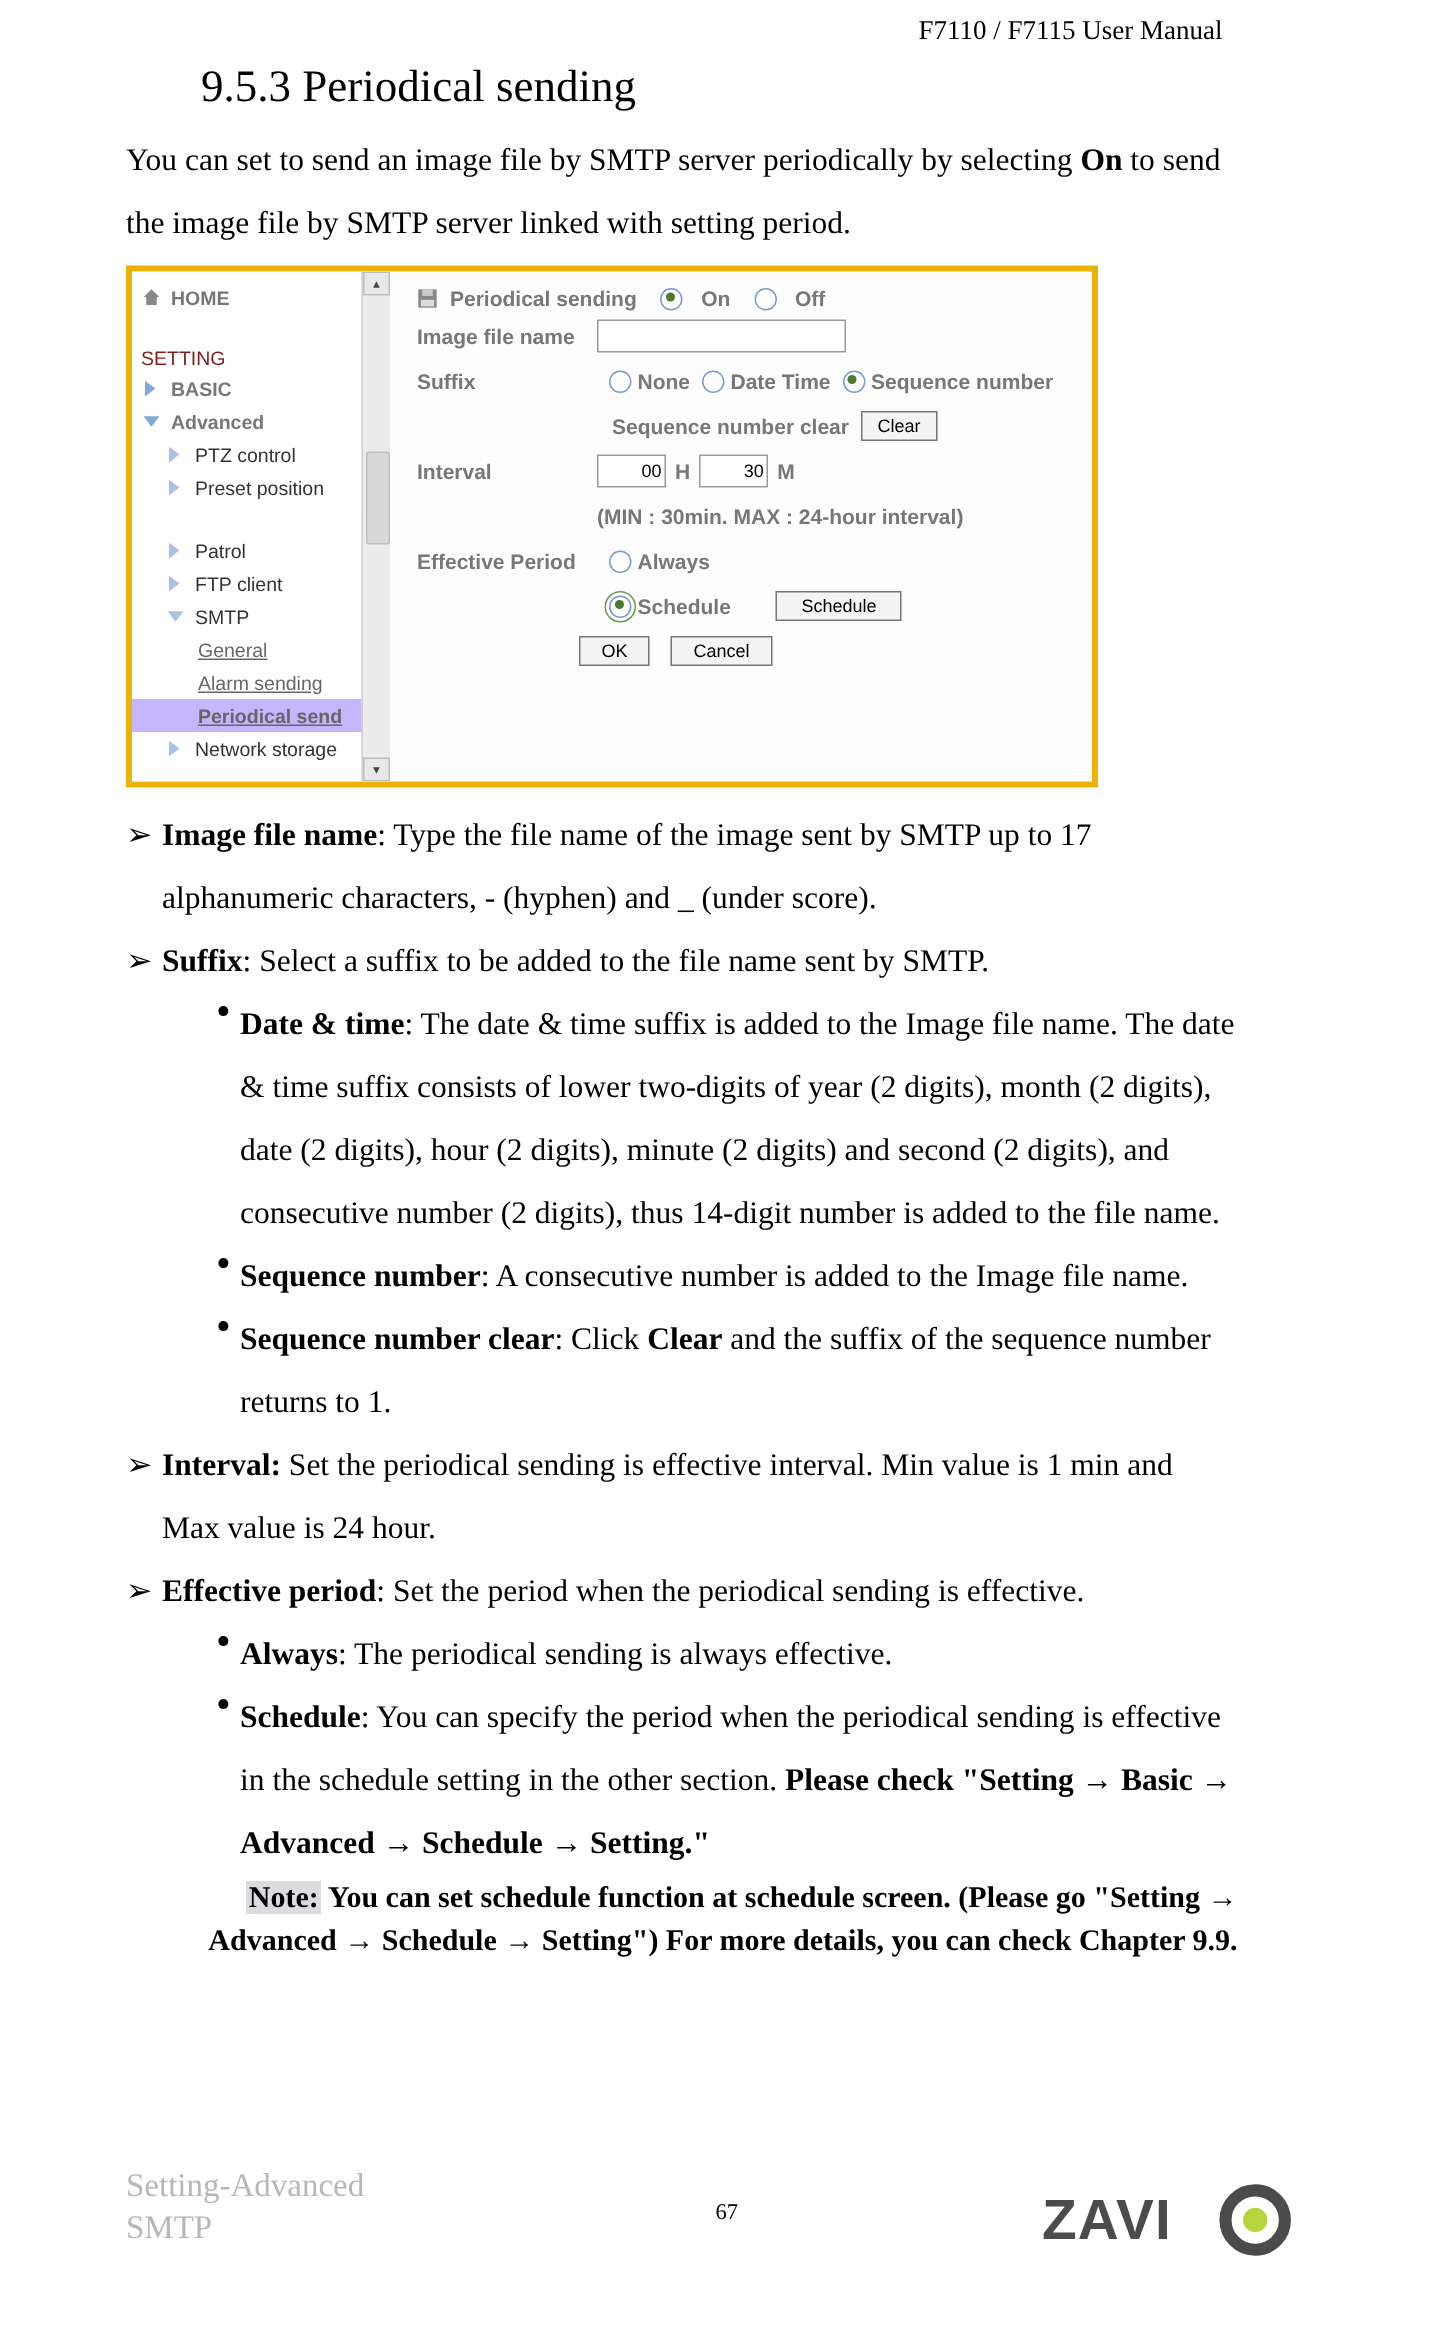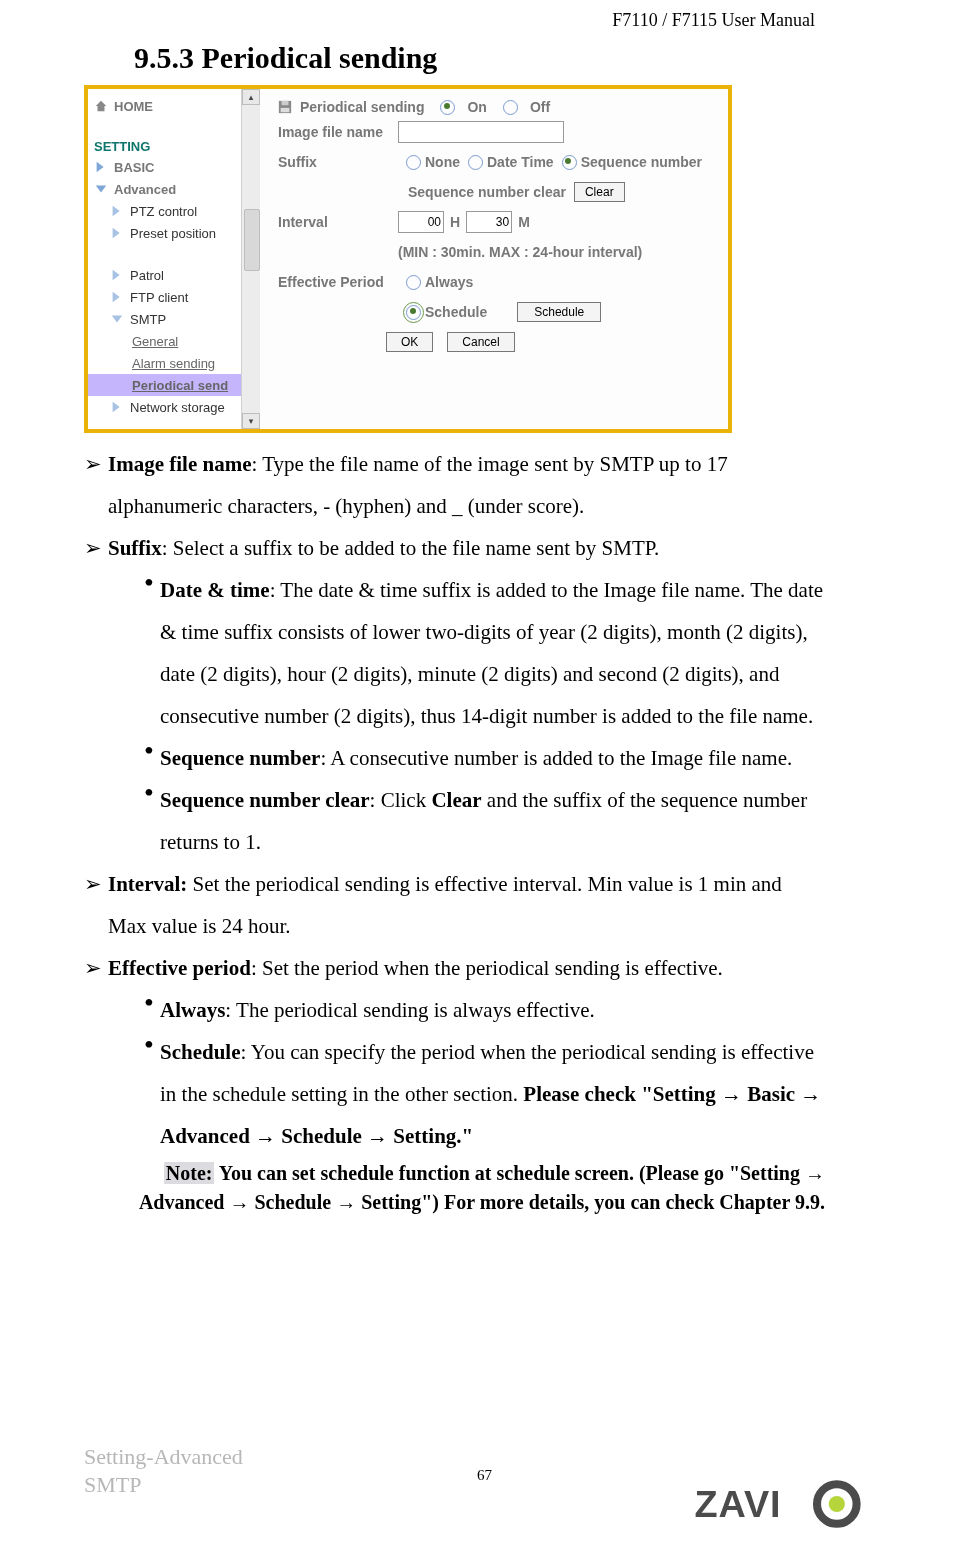--- a/index.html
+++ b/index.html
@@ -1,27 +1,27 @@
 <!DOCTYPE html>
 <html><head>
 <meta charset="utf-8">
 <style>
   html,body{margin:0;padding:0;background:#fff;color:#000;font-family:"Times New Roman",Times,serif;}
   .page{width:801px;min-height:1554px;margin:0 auto;position:relative;padding:10px 60px 0 0;box-sizing:border-box;}
   .hdr{font-size:18px;text-align:right;padding-right:10px;}
-  .section-title{font-size:30px;font-weight:bold;margin:10px 0 10px 50px;}
+  .section-title{font-size:30px;font-weight:normal;margin:10px 0 10px 50px;}
   .intro{font-size:21px;line-height:2.0;margin-left:0;}
   .intro b{font-weight:bold;}
   .shot{border:4px solid #eab308;width:640px;height:340px;position:relative;margin:8px 0 10px 0;background:#fdfdfd;overflow:hidden;}
   .nav{position:absolute;left:0;top:0;width:172px;height:100%;background:#fff;font-family:Arial,Helvetica,sans-serif;font-size:13px;color:#333;}
   .nav .sb{position:absolute;right:0;top:0;width:18px;height:100%;background:#ececec;border-left:1px solid #d0d0d0;}
   .nav .sb .arr{position:absolute;left:0;width:18px;height:16px;background:#e8e8e8;border:1px solid #bdbdbd;box-sizing:border-box;text-align:center;font-size:9px;line-height:14px;color:#444;}
   .nav .sb .thumb{position:absolute;left:2px;top:120px;width:14px;height:60px;background:#d8d8d8;border:1px solid #bdbdbd;border-radius:2px;}
   .nav-row{display:flex;align-items:center;height:22px;padding-left:6px;gap:6px;}
-  .nav-sec{color:#0f766e;font-weight:bold;padding:6px 0 2px 6px;}
+  .nav-sec{color:#7f1d1d;font-weight:normal;padding:6px 0 2px 6px;}
   .nav-ico{width:14px;height:14px;display:inline-block;}
   .nav-ico svg{width:14px;height:14px;}
   .nav-selected{background:#c4b5fd;font-weight:bold;}
   .nav-sub{padding-left:44px;color:#666;text-decoration:underline;}
   .content{position:absolute;left:190px;top:10px;right:10px;font-family:Arial,Helvetica,sans-serif;color:#777;font-size:14px;}
   .c-row{display:flex;align-items:center;min-height:26px;margin:4px 0;}
   .c-row.indent1{padding-left:130px;}
   .c-row.indent2{padding-left:108px;}
   .c-label{width:120px;color:#777;font-weight:bold;}
   .c-bold{font-weight:bold;color:#777;}
@@ -35,34 +35,37 @@
   .bi{display:flex;margin:0;}
   .bi .mk{width:24px;flex:0 0 24px;}
   .bi .tx{flex:1;}
   .sbul{display:flex;margin:0 0 0 60px;}
   .sbul .mk2{width:16px;flex:0 0 16px;font-size:28px;line-height:28px;}
   .sbul .tx2{flex:1;}
   .note{font-size:20px;font-weight:bold;margin:2px 0 0 52px;line-height:1.45;text-align:right;}
   .note .u{background:#dcdce0;padding:0 2px;}
   .footer-label{position:absolute;left:0;bottom:56px;color:#b7b7b7;font-weight:normal;font-size:22px;line-height:1.25;}
   .page-num{position:absolute;bottom:70px;left:50%;transform:translateX(-50%);font-size:15px;}
-  .logo{position:absolute;right:14px;bottom:18px;margin-left:40px;}
+  .logo{position:absolute;right:14px;bottom:41px;margin-left:40px;}
   .logo svg{width:180px;height:56px;}
 </style>
 </head>
 <body>
 
 <div class="page">
   <div class="hdr">F7110 / F7115 User Manual</div>
 
   <div class="section-title">
     <span>9.5.3</span>
     <span>Periodical sending</span>
   </div>
 
+  <div class="intro">
+    <span>You can set to send an image file by SMTP server periodically by selecting </span><b>On</b><span> to send the image file by SMTP server linked with setting period.</span>
+  </div>
 
   <div class="shot">
     <div class="nav">
       <div style="height:6px;"></div>
       <div class="nav-row">
         <span class="nav-ico"><svg viewBox="0 0 16 16">
               <path d="M2 8 L8 2 L14 8 L12 8 L12 14 L4 14 L4 8 Z" fill="#888"></path>
             </svg></span>
         <span style="color:#777;font-weight:bold;">HOME</span>
       </div>

